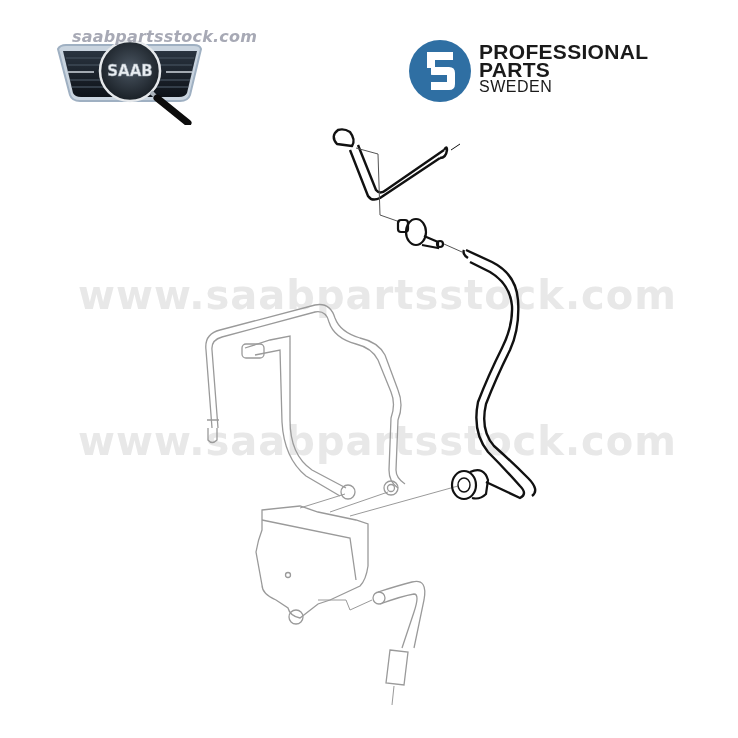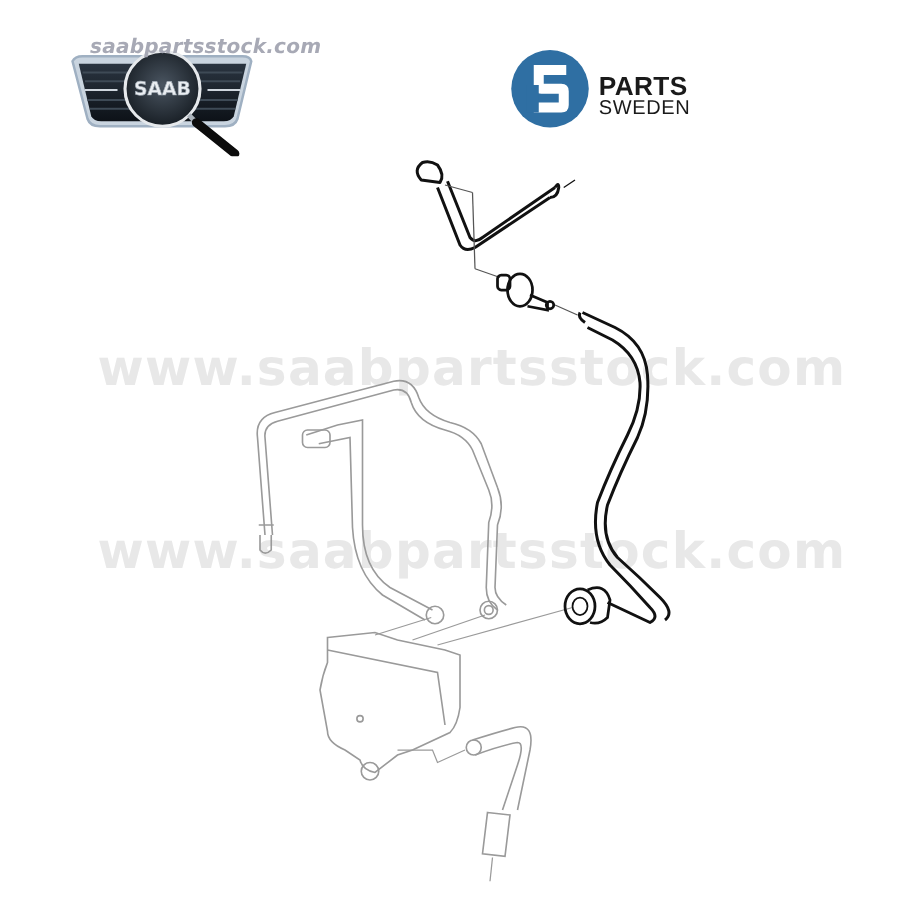--- a/index.html
+++ b/index.html
@@ -52,20 +52,21 @@
     <line x1="107" y1="73" x2="138" y2="98" stroke="#0c0c0c" stroke-width="7" stroke-linecap="round"></line>
   </svg>
 </div>
 
 <div class="abs" id="pps-logo">
   <svg width="66" height="66" viewBox="0 0 66 66" style="position:absolute;left:2px;top:2px;">
     <circle cx="33" cy="33" r="31" fill="#2f6fa3"></circle>
     <path d="M20 14 L46 14 L46 22 L28 22 L28 29 L42 29 Q48 29 48 35 L48 46 Q48 52 42 52 L20 52 L20 44 L40 44 L40 37 L26 37 Q20 37 20 31 Z" fill="#ffffff"></path>
     <rect x="14" y="30" width="10" height="22" fill="#2f6fa3"></rect>
   </svg>
+  <span class="line1">PROFESSIONAL</span>
   <span class="line2">PARTS</span>
   <span class="line3">SWEDEN</span>
 </div>
 
 <svg class="abs" id="diagram" width="738" height="738" viewBox="0 0 738 738">
 
   <g fill="none" stroke="#9a9a9a" stroke-width="1.3">
     <path d="M212 428 L206 350 Q204 334 220 330 L315 305 Q330 302 335 318 Q340 332 360 338 Q378 342 385 355 L398 390 Q404 405 398 420 L396 470 Q396 478 405 484"></path>
     <path d="M218 428 L212 350 Q211 340 222 337 L315 312 Q326 310 329 322 Q334 338 356 344 Q372 348 378 360 L391 392 Q396 404 391 418 L389 470 Q389 482 398 488"></path>
     <path d="M207 420 L219 420 M208 428 L208 440 Q212 445 217 440 L217 428"></path>

